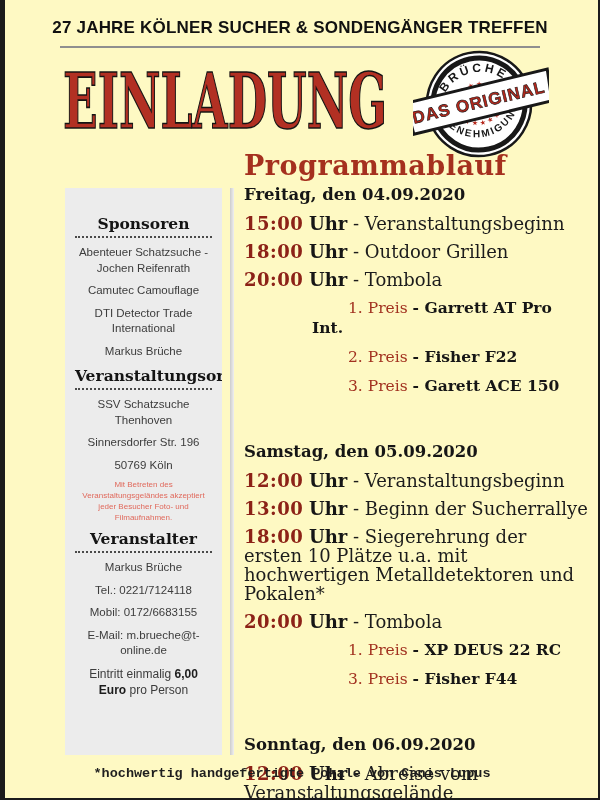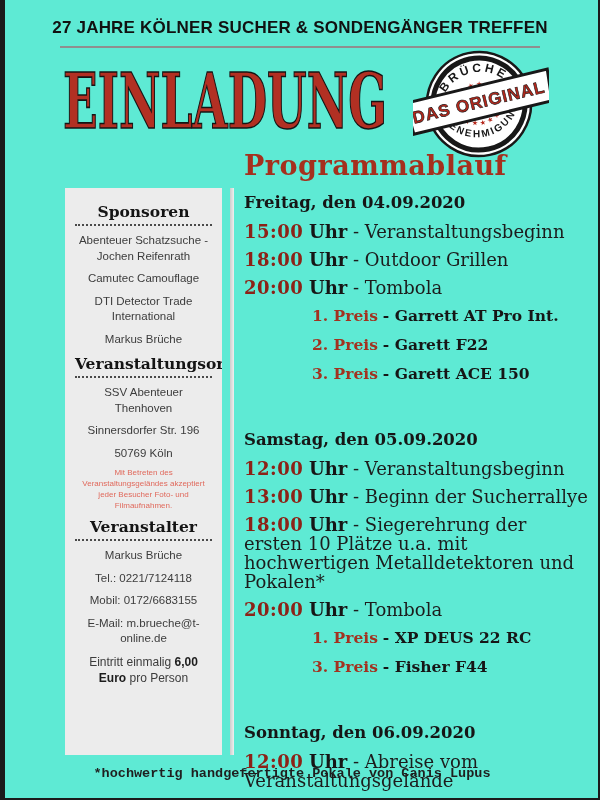--- a/index.html
+++ b/index.html
@@ -1,56 +1,56 @@
 <!DOCTYPE html>
 <html><head>
 <meta charset="utf-8">
 <style>
   html,body{margin:0;padding:0;background:#ffffff;}
-  .page{position:relative;width:600px;height:800px;background:#5eead4;overflow:hidden;
+  .page{position:relative;width:600px;height:800px;background:#fef9c3;overflow:hidden;
         font-family:"DejaVu Serif",serif;}
   .edge{position:absolute;background:#1b1b1b;}
   .edge-left{left:0;top:0;bottom:0;width:5px;}
   .edge-right{right:0;top:0;bottom:0;width:2px;}
   .edge-bottom{left:0;right:0;bottom:0;height:2px;}
 
   .doc-title{position:absolute;top:18px;left:30px;right:30px;text-align:center;
              font-family:"Liberation Sans",sans-serif;font-weight:700;font-size:17px;
              letter-spacing:.2px;color:#111;}
   .title-rule{position:absolute;top:46px;left:60px;width:480px;height:2px;background:#8f8f8f;}
 
   .banner-svg{position:absolute;top:58px;left:58px;}
   .stamp-svg{position:absolute;top:44px;left:413px;}
 
   
   .sidebar{position:absolute;left:65px;top:188px;width:157px;height:567px;background:#ececec;
-           box-sizing:border-box;padding:8px 10px;text-align:center;overflow:hidden;}
+           box-sizing:border-box;padding:20px 10px;text-align:center;overflow:hidden;}
   .sb-divider-strip{position:absolute;left:230px;top:188px;width:4px;height:567px;
            background:linear-gradient(to right,#cdcdcd,#efefef);}
   .sb-heading{font-family:"DejaVu Serif",serif;font-weight:700;font-size:15.5px;color:#141414;
               margin:6px 0 1px;}
   .sb-dotted{border-top:2px dotted #4a4a4a;height:0;margin:3px 0 4px;}
   .sb-item{font-family:"Liberation Sans",sans-serif;font-size:11.5px;line-height:1.35;
            color:#3c3c3c;margin:7px 0;}
   .sb-note{font-family:"Liberation Sans",sans-serif;font-size:8px;line-height:1.35;
            color:#e0695c;margin:6px 0;}
   .sb-fee{font-family:"Liberation Sans",sans-serif;font-size:12px;line-height:1.3;
           color:#3c3c3c;margin:8px 0;}
   .sb-fee b{color:#1c1c1c;}
 
   
   .main{position:absolute;left:244px;top:150px;width:344px;}
-  .program-heading{font-size:27px;font-weight:700;color:#a5301e;margin:0 0 12px;letter-spacing:.5px;}
+  .program-heading{font-size:27px;font-weight:700;color:#a5301e;margin:0 0 4px;letter-spacing:.5px;}
   .day{margin-bottom:24px;}
   .day-title{font-size:16.5px;font-weight:700;color:#161616;margin:0 0 10px;}
   .event{font-size:18px;line-height:19px;color:#1c1c1c;margin:0 0 9px;}
   .event .t{font-weight:700;color:#8c2217;letter-spacing:.5px;}
   .event .u{font-weight:700;color:#161616;}
   .prize{font-size:15.5px;line-height:19px;margin:9px 0 9px 68px;}
-  .prize .r{font-weight:700;color:#a23220;}
+  .prize .r{font-weight:400;color:#a23220;margin-left:36px;}
   .prize .d{font-weight:700;color:#161616;text-align:center;}
   .day-gap{height:22px;}
 
   .footer-note{position:absolute;left:0;right:16px;top:766px;text-align:center;
                font-family:Liberation Mono, monospace;font-weight:700;font-size:13.5px;color:#1f1f1f;}
 </style>
 </head>
 <body>
 
 <div class="page">
@@ -97,21 +97,21 @@
   <aside class="sidebar">
     <div class="sb-heading">Sponsoren</div>
     <div class="sb-dotted"></div>
     <div class="sb-item">Abenteuer Schatzsuche - Jochen Reifenrath</div>
     <div class="sb-item">Camutec Camouflage</div>
     <div class="sb-item">DTI Detector Trade International</div>
     <div class="sb-item">Markus Brüche</div>
 
     <div class="sb-heading">Veranstaltungsort</div>
     <div class="sb-dotted"></div>
-    <div class="sb-item">SSV Abenteuer Thenhoven</div>
+    <div class="sb-item">SSV Schatzsuche Thenhoven</div>
     <div class="sb-item">Sinnersdorfer Str. 196</div>
     <div class="sb-item">50769 Köln</div>
     <div class="sb-note">Mit Betreten des Veranstaltungsgeländes akzeptiert jeder Besucher Foto- und Filmaufnahmen.</div>
 
     <div class="sb-heading">Veranstalter</div>
     <div class="sb-dotted"></div>
     <div class="sb-item">Markus Brüche</div>
     <div class="sb-item">Tel.: 0221/7124118</div>
     <div class="sb-item">Mobil: 0172/6683155</div>
     <div class="sb-item">E-Mail: m.brueche@t-online.de</div>
@@ -142,21 +142,21 @@
         <span class="t">20:00</span>
         <span class="u">Uhr</span>
         <span class="d">- Tombola</span>
       </p>
       <p class="prize">
         <span class="r">1. Preis</span>
         <span class="d">- Garrett AT Pro Int.</span>
       </p>
       <p class="prize">
         <span class="r">2. Preis</span>
-        <span class="d">- Garett F22</span>
+        <span class="d">- Fisher F22</span>
       </p>
       <p class="prize">
         <span class="r">3. Preis</span>
         <span class="d">- Garett ACE 150</span>
       </p>
     </section>
     <div class="day-gap"></div>
 
     <section class="day">
       <div class="day-title">Samstag, den 05.09.2020</div>

